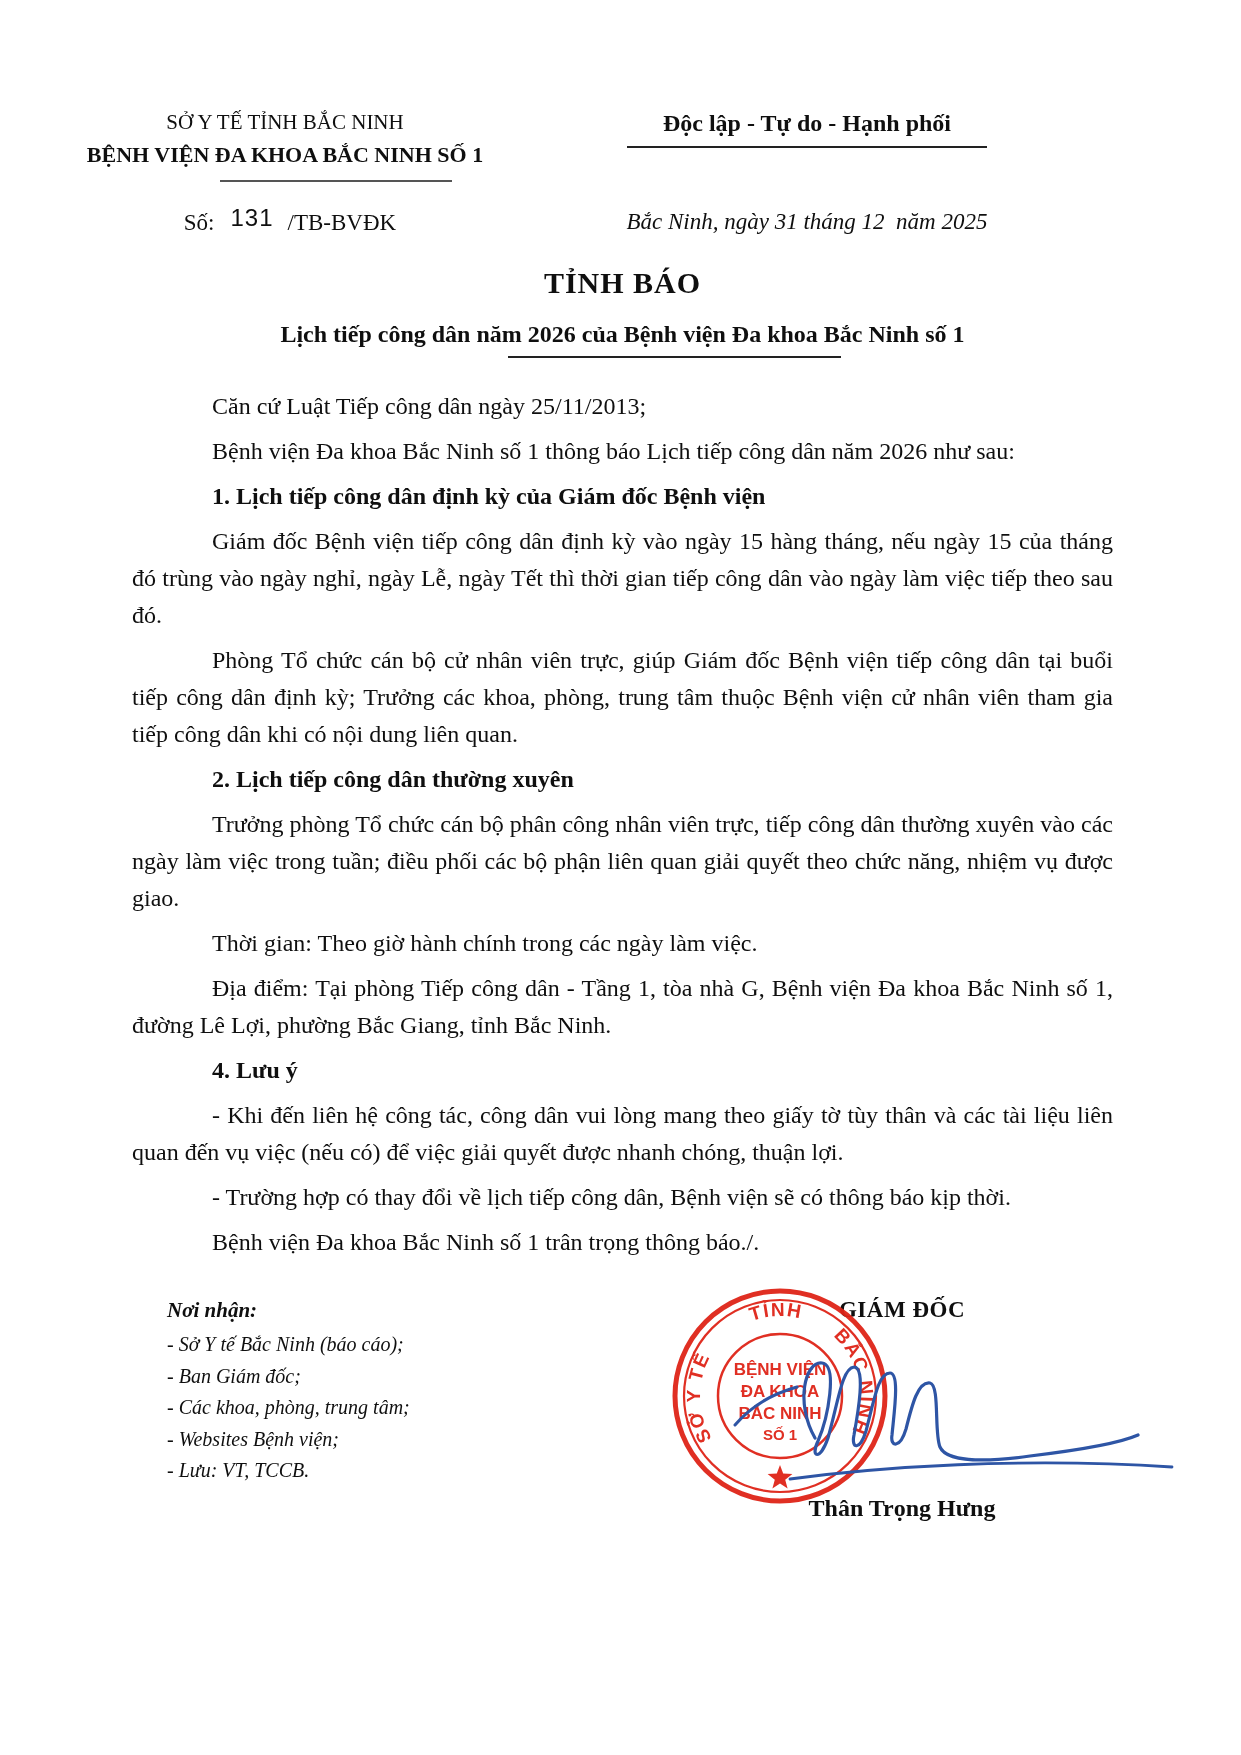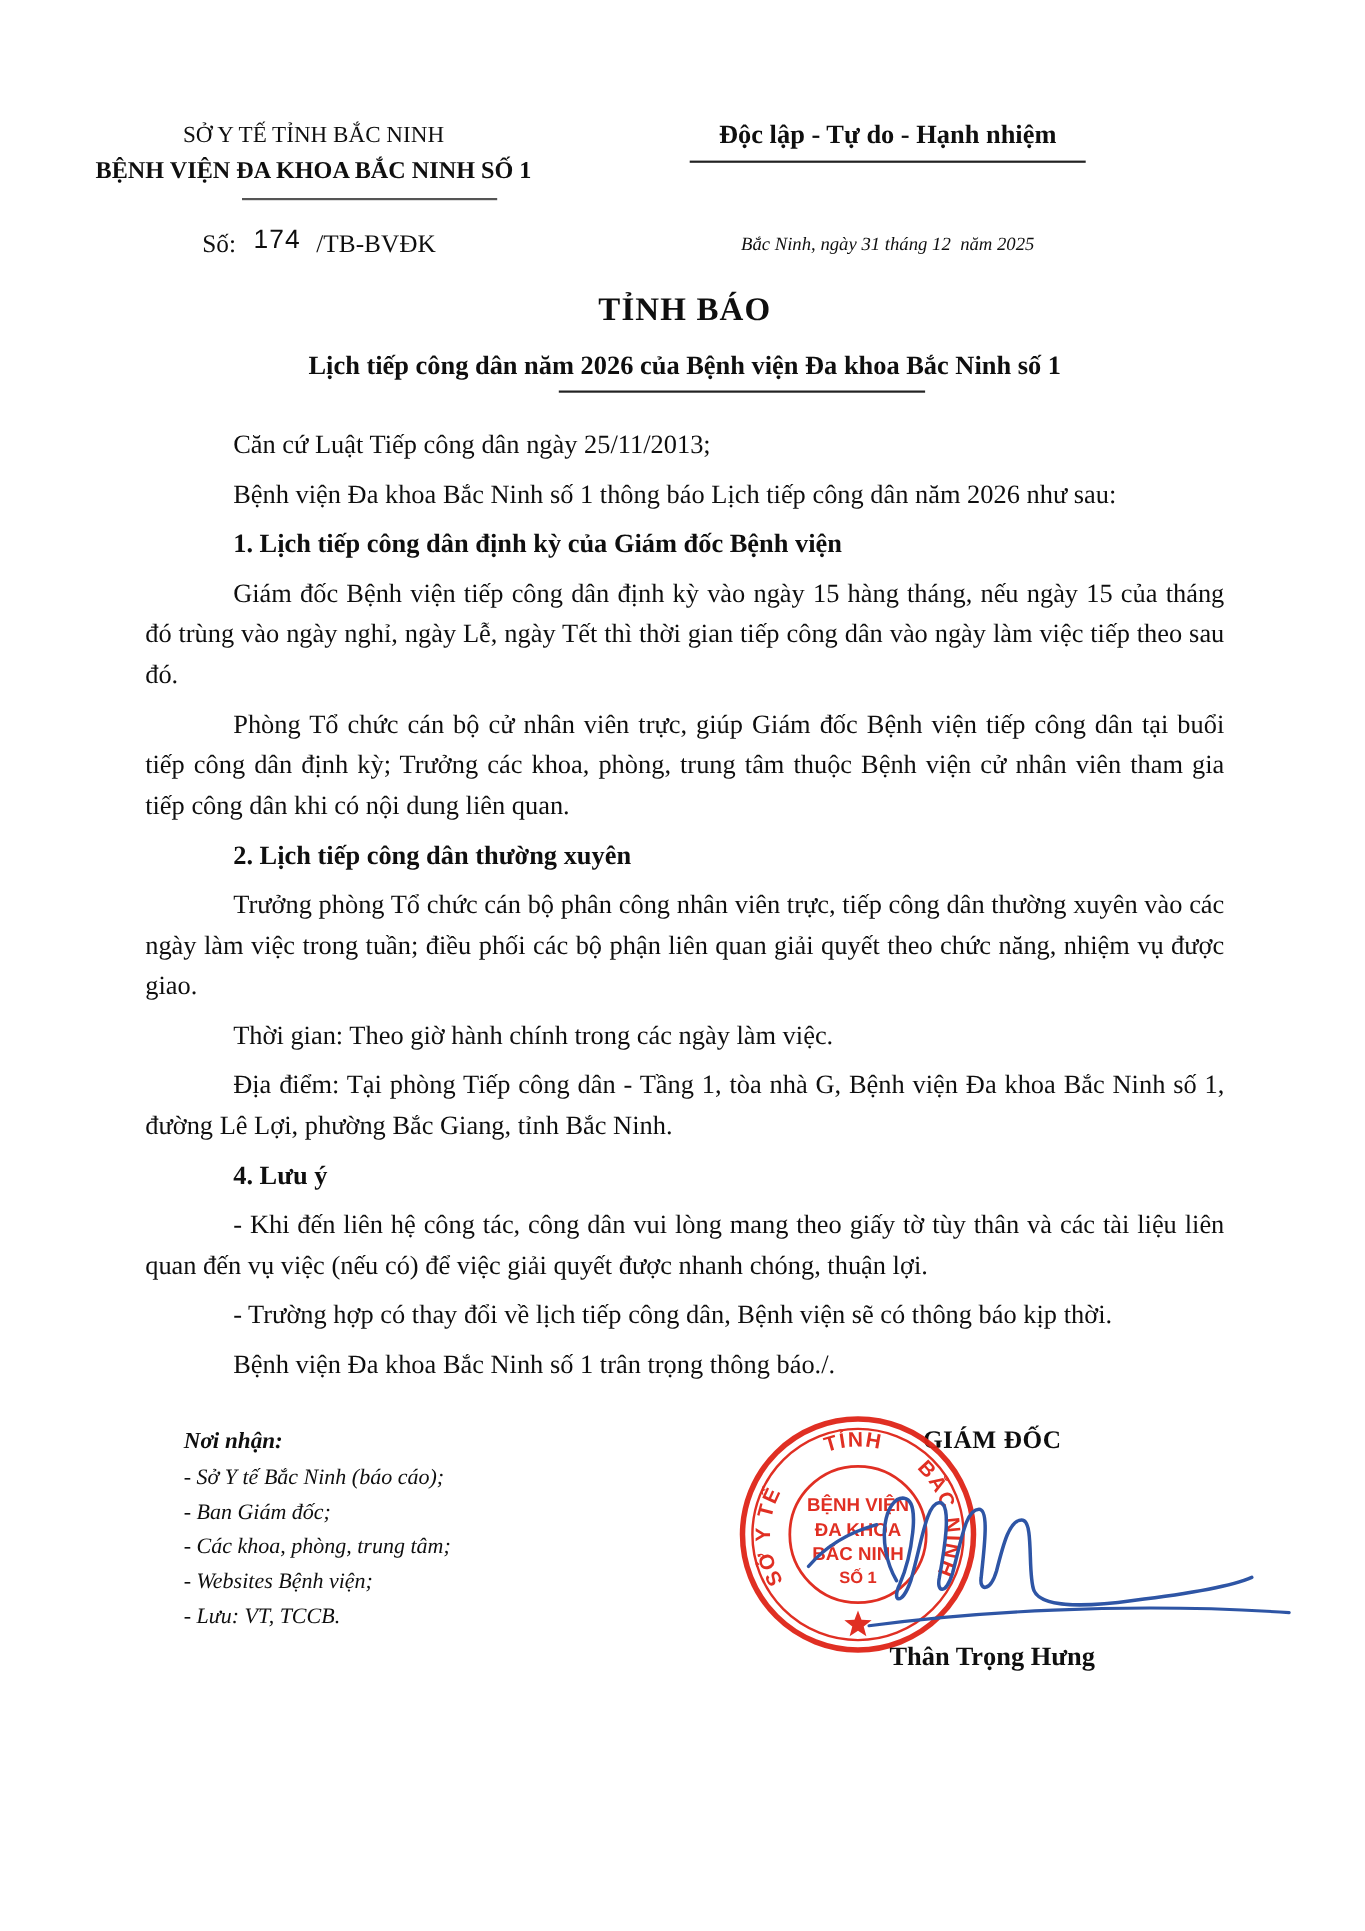--- a/index.html
+++ b/index.html
@@ -21,21 +21,21 @@
   .hdr-left .l1{font-size:21px;line-height:32px;}
   .hdr-left .l2{font-size:22px;line-height:34px;font-weight:bold;}
   .hdr-right .l1{font-size:23.5px;line-height:32px;font-weight:bold;}
   .hdr-right .l2{font-size:24px;line-height:34px;font-weight:bold;}
   .rule-left{width:232px;border-top:2px solid #555;margin:8px 0 0 135px;}
   .rule-right{width:360px;border-top:2px solid #222;margin:6px auto 0;}
   
   .so-row{display:flex;margin-left:-47px;margin-right:-16px;margin-top:24px;}
   .so-cell{width:400px;text-align:center;font-size:23px;line-height:32px;padding-left:10px;box-sizing:border-box;}
   .so-num{font-family:"Liberation Sans", sans-serif;font-size:24px;display:inline-block;transform:translateY(-4px);margin:0 14px 0 16px;letter-spacing:1px;}
-  .date-cell{flex:1;text-align:center;font-size:17px;font-style:italic;line-height:32px;}
+  .date-cell{flex:1;text-align:center;font-size:23px;font-style:italic;line-height:32px;}
   
   .doc-title{margin-top:24px;text-align:center;font-size:30px;line-height:40px;font-weight:bold;letter-spacing:1px;}
   .doc-subtitle{margin-top:14px;text-align:center;font-size:24px;line-height:34px;font-weight:bold;}
   .rule-subtitle{width:333px;border-top:2px solid #222;margin:5px 0 0 376px;}
   
   .body{margin-top:30px;font-size:24px;line-height:37px;text-align:justify;}
   .body p{margin:0 0 8px;text-indent:80px;}
   .body p.h{font-weight:bold;}
   
   .footer{position:relative;height:450px;}
@@ -53,27 +53,27 @@
 
 <div class="page">
 
   <div class="hdr-row">
     <div class="hdr-left">
       <div class="l1">SỞ Y TẾ TỈNH BẮC NINH</div>
       <div class="l2">BỆNH VIỆN ĐA KHOA BẮC NINH SỐ 1</div>
       <div class="rule-left"></div>
     </div>
     <div class="hdr-right">
-      <div class="l2">Độc lập - Tự do - Hạnh nhiệm</div>
+      <div class="l2">Độc lập - Tự do - Hạnh phối</div>
       <div class="rule-right"></div>
     </div>
   </div>
 
   <div class="so-row">
-    <div class="so-cell"><span>Số:</span><span class="so-num">174</span><span>/TB-BVĐK</span></div>
+    <div class="so-cell"><span>Số:</span><span class="so-num">131</span><span>/TB-BVĐK</span></div>
     <div class="date-cell">Bắc Ninh, ngày 31 tháng 12&nbsp; năm 2025</div>
   </div>
 
   <div class="doc-title">TỈNH BÁO</div>
   <div class="doc-subtitle">Lịch tiếp công dân năm 2026 của Bệnh viện Đa khoa Bắc Ninh số 1</div>
   <div class="rule-subtitle"></div>
 
   <div class="body">
     <p>Căn cứ Luật Tiếp công dân ngày 25/11/2013;</p>
     <p>Bệnh viện Đa khoa Bắc Ninh số 1 thông báo Lịch tiếp công dân năm 2026 như sau:</p>

